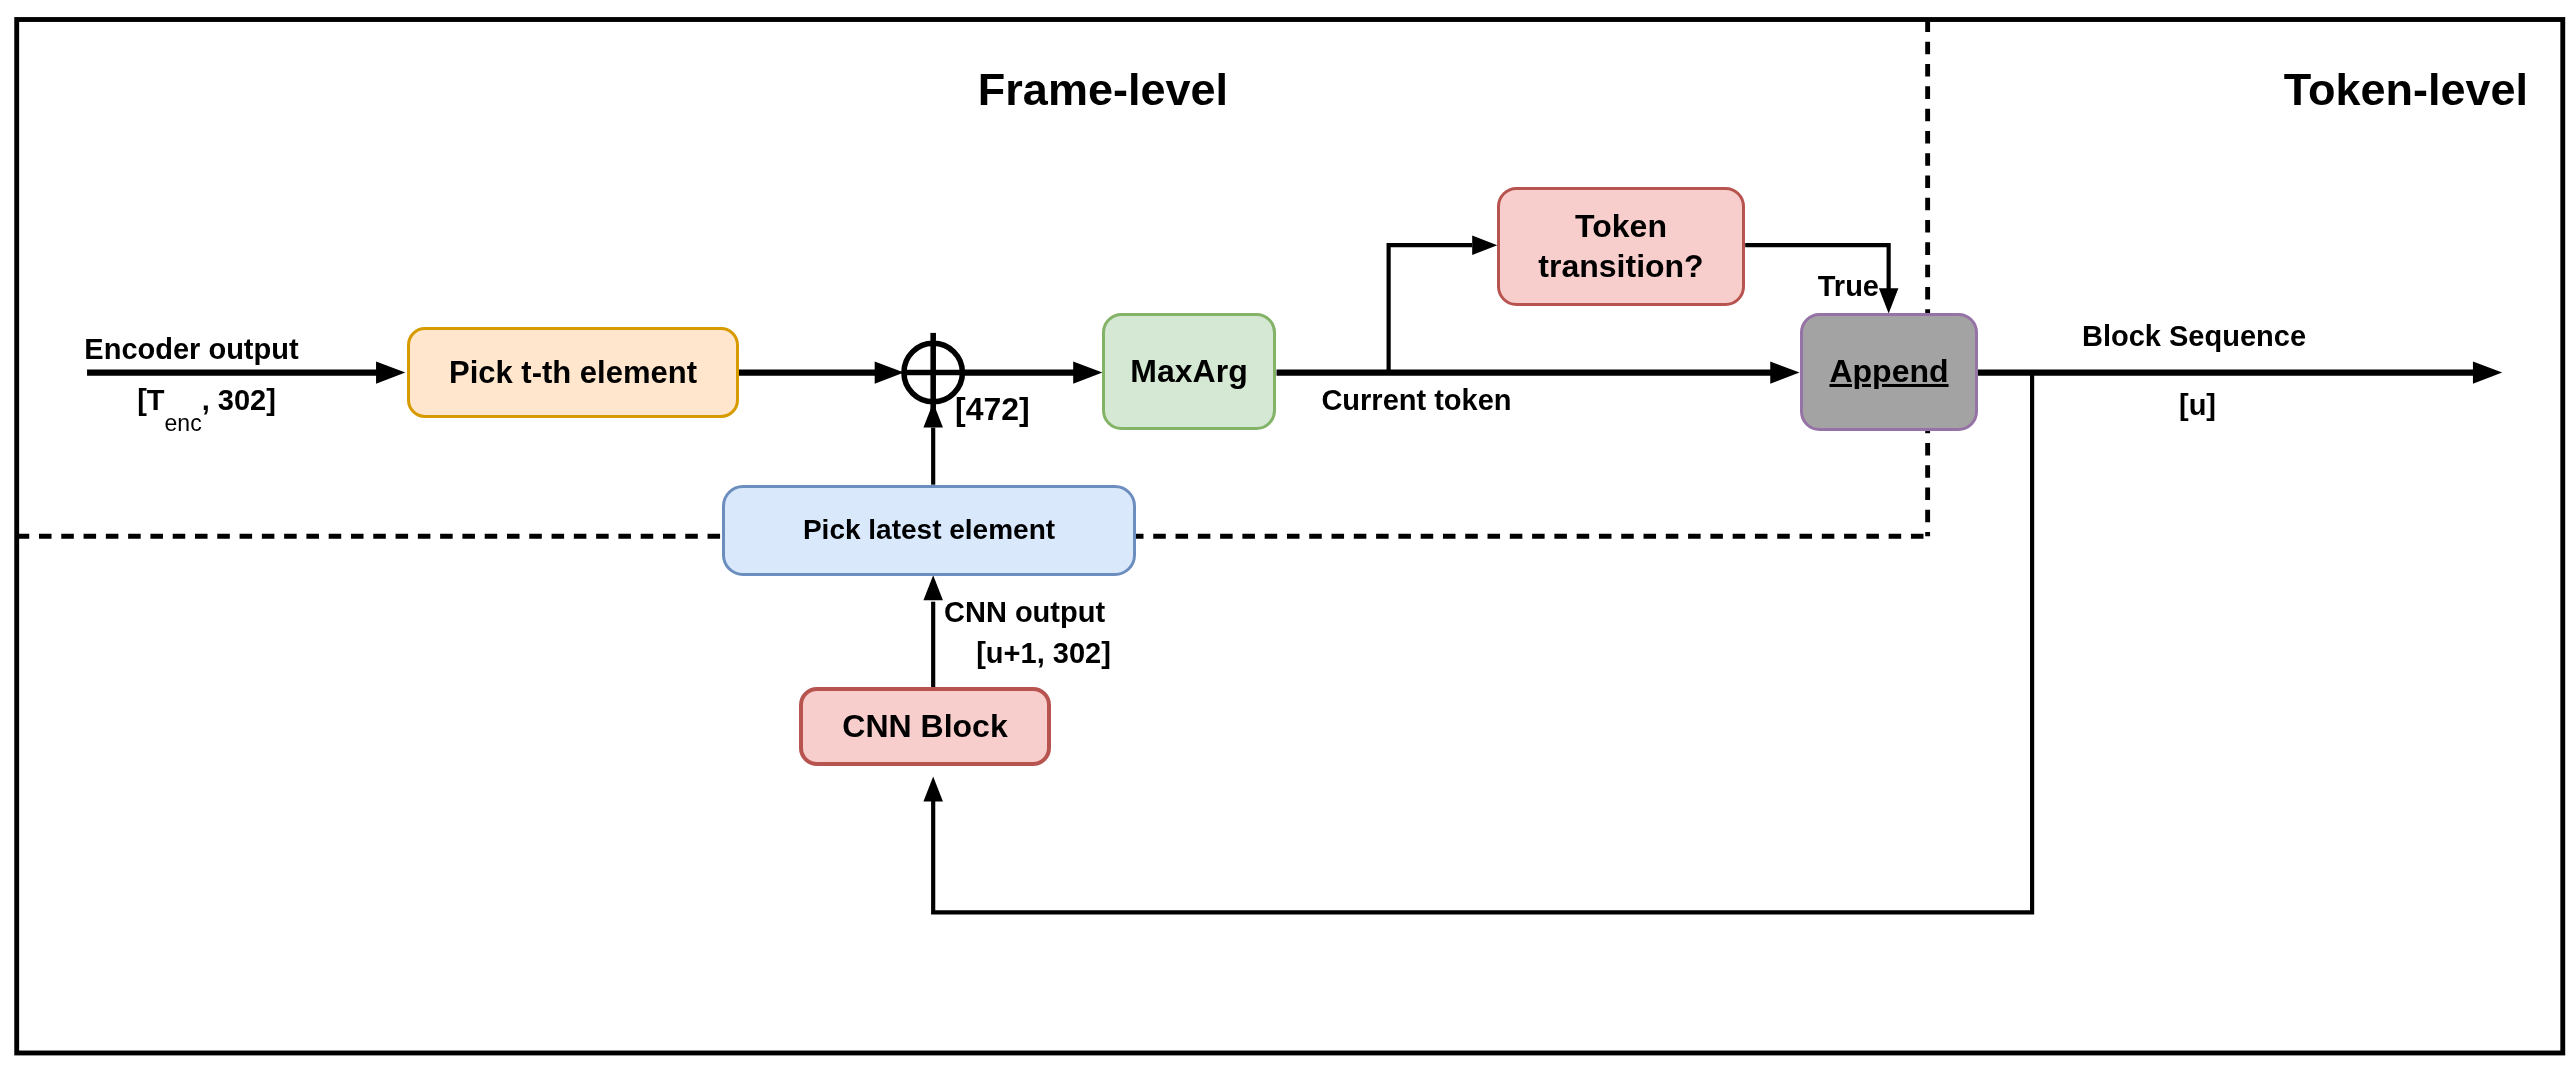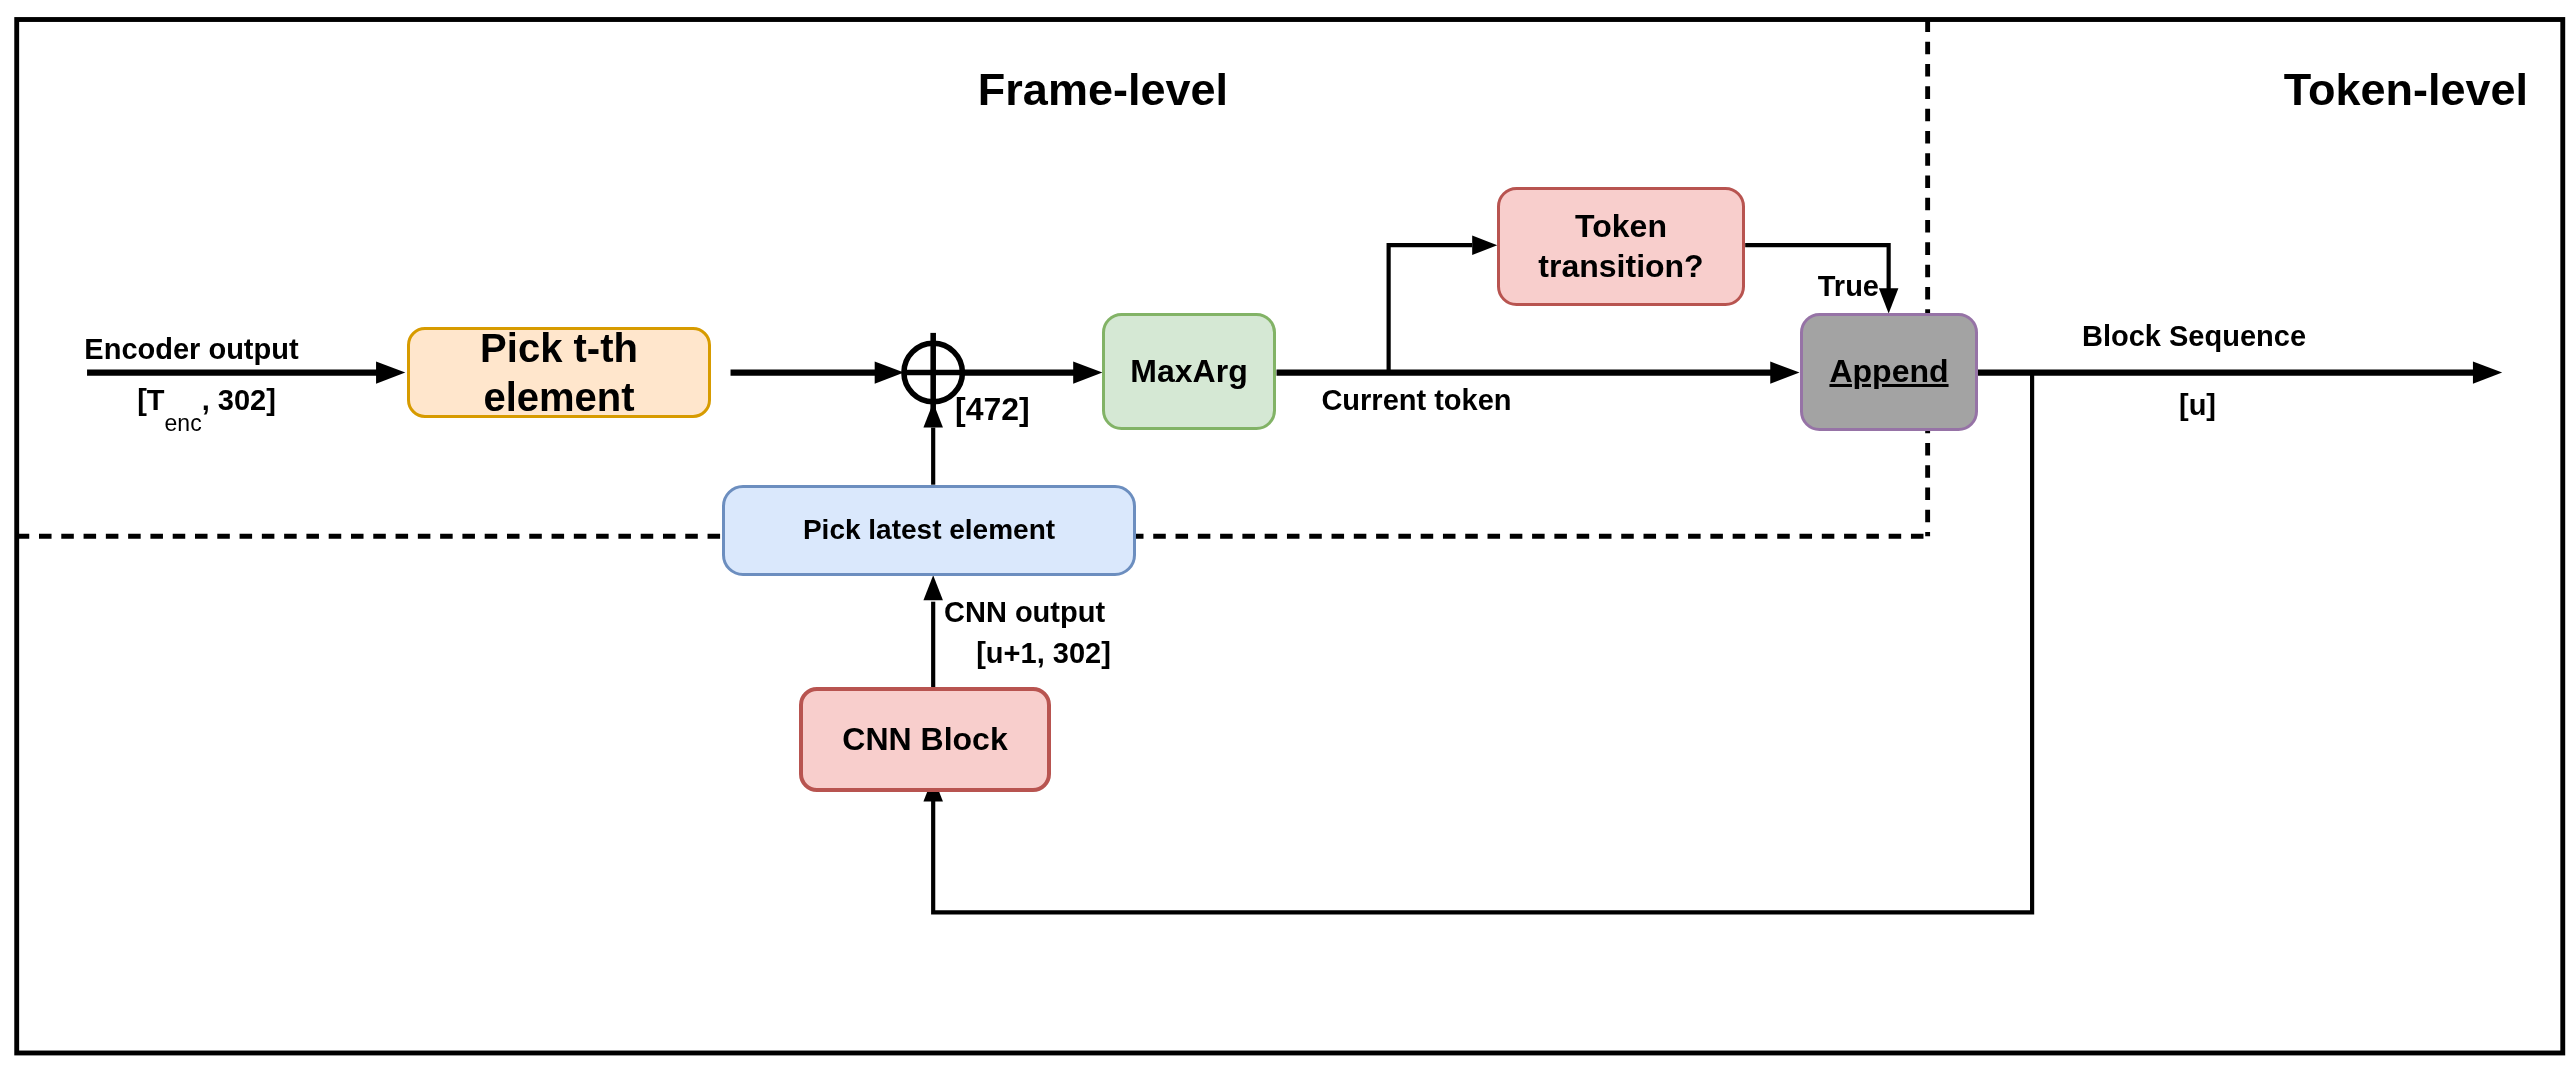--- a/index.html
+++ b/index.html
@@ -11,26 +11,26 @@
           box-sizing: border-box; text-align: center; font-weight: bold; color: #000; }
   .node .node-label { font-weight: bold; line-height: 1.22; }
   .lbl { position: absolute; z-index: 3; font-weight: bold; color: #000; white-space: nowrap; }
   .center { text-align: center; }
   .right { text-align: right; }
   .title { position: absolute; z-index: 3; font-size: 45px; font-weight: bold; color: #000;
            text-align: right; white-space: nowrap; }
   sub.shape-sub { font-size: 23px; vertical-align: baseline; position: relative; top: 21px; font-weight: normal; }
 
   
-  #node-pick-tth      { left: 407px;  top: 327px; width: 304px; height: 91px; border-radius: 18px; font-size: 40px; }
+  #node-pick-tth      { left: 407px;  top: 327px; width: 332px; height: 91px; border-radius: 18px; font-size: 31px; }
   #node-maxarg        { left: 1102px; top: 313px; width: 174px; height: 117px; border-radius: 19.5px; font-size: 32px; }
   #node-token-trans   { left: 1497px; top: 187px; width: 248px; height: 119px; border-radius: 19.5px; font-size: 32px; }
   #node-append        { left: 1800px; top: 313px; width: 178px; height: 118px; border-radius: 19.5px; font-size: 32px; }
   #node-pick-latest   { left: 722px; top: 485px; width: 414px; height: 91px; border-radius: 21px; font-size: 28px; }
-  #node-cnn-block     { left: 799px; top: 687px; width: 252px; height: 105px; border-radius: 18px; font-size: 32px; }
+  #node-cnn-block     { left: 799px; top: 687px; width: 252px; height: 79px; border-radius: 18px; font-size: 32px; }
 
   
   #lbl-frame-title    { left: 671px;  top: 64px;  width: 557px; }
   #lbl-token-title    { left: 1971px; top: 64px;  width: 557px; }
   #lbl-encoder-output { left: 52px;   top: 333px; width: 279px; font-size: 29px; }
   #lbl-encoder-shape  { left: 67px;   top: 384px; width: 279px; font-size: 29px; }
   #lbl-sum-shape      { left: 955px; top: 391px; font-size: 32px; }
   #lbl-current-token  { left: 1277px; top: 384px; width: 279px; font-size: 29px; }
   #lbl-true           { left: 1705px; top: 270px; width: 174px; font-size: 29px; }
   #lbl-output-seq     { left: 2041px; top: 320px; width: 306px; font-size: 29px; }

